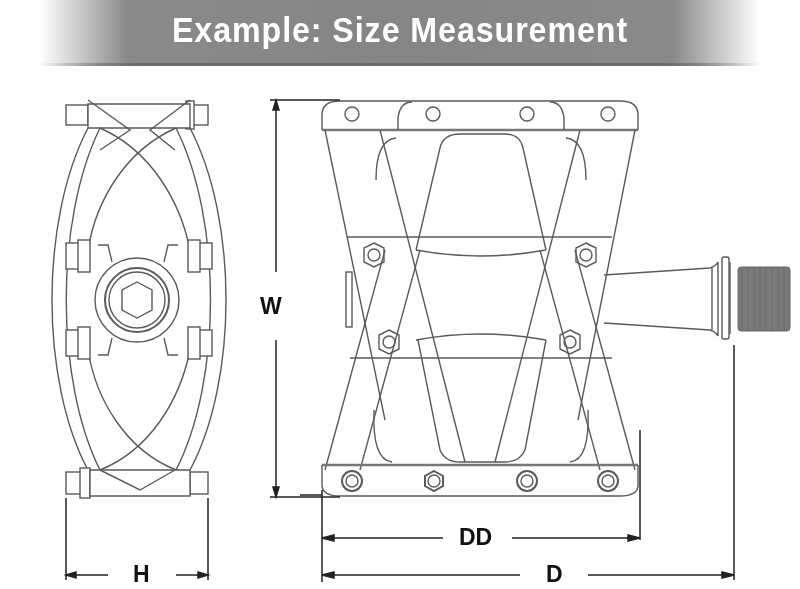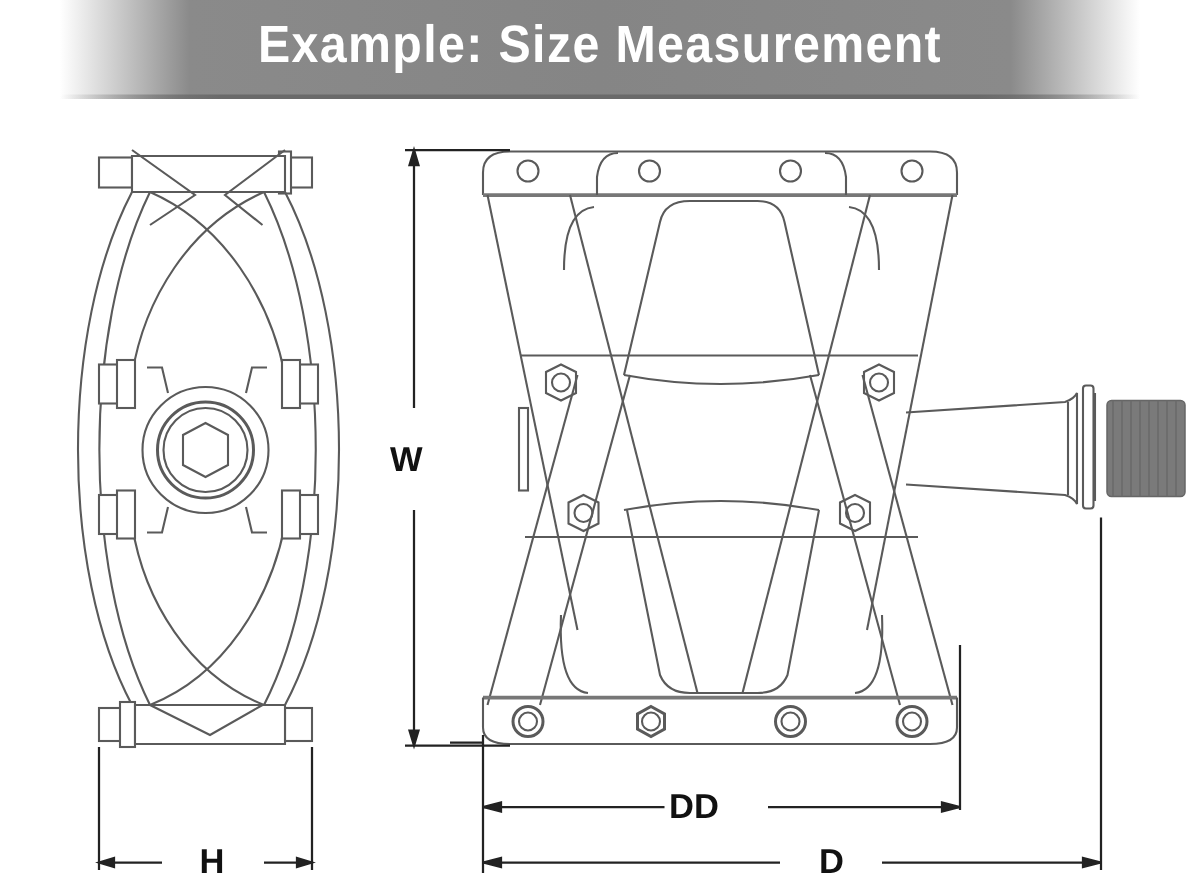--- a/index.html
+++ b/index.html
@@ -178,15 +178,15 @@
 
     <line x1="734" y1="345" x2="734" y2="580"></line>
     <line x1="322" y1="575" x2="520" y2="575"></line>
     <line x1="588" y1="575" x2="734" y2="575"></line>
     <polygon points="322,575 334,572 334,578"></polygon>
     <polygon points="734,575 722,572 722,578"></polygon>
   </g>
 </svg>
 
 <div class="dim-label" style="left:260px; top:295px;">W</div>
-<div class="dim-label" style="left:446px; top:526px;">DD</div>
+<div class="dim-label" style="left:459px; top:526px;">DD</div>
 <div class="dim-label" style="left:546px; top:563px;">D</div>
 <div class="dim-label" style="left:133px; top:563px;">H</div>
 
 </body></html>

